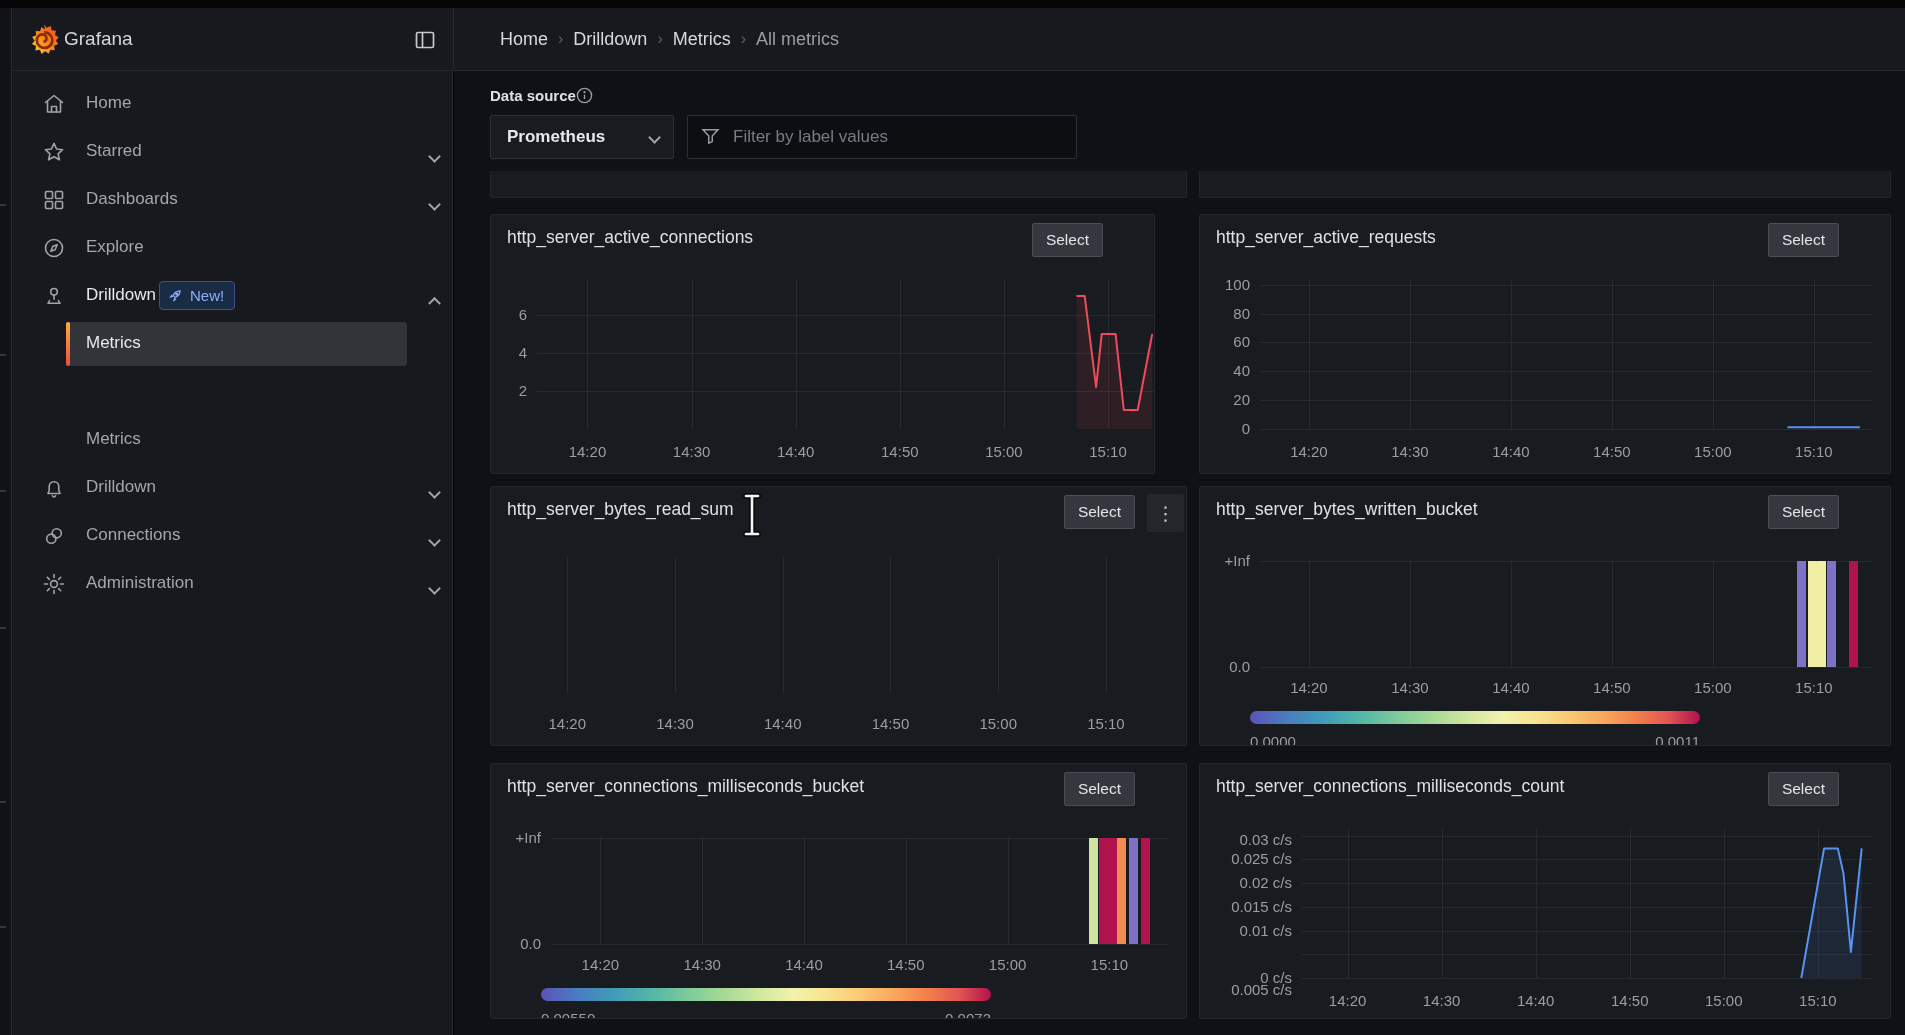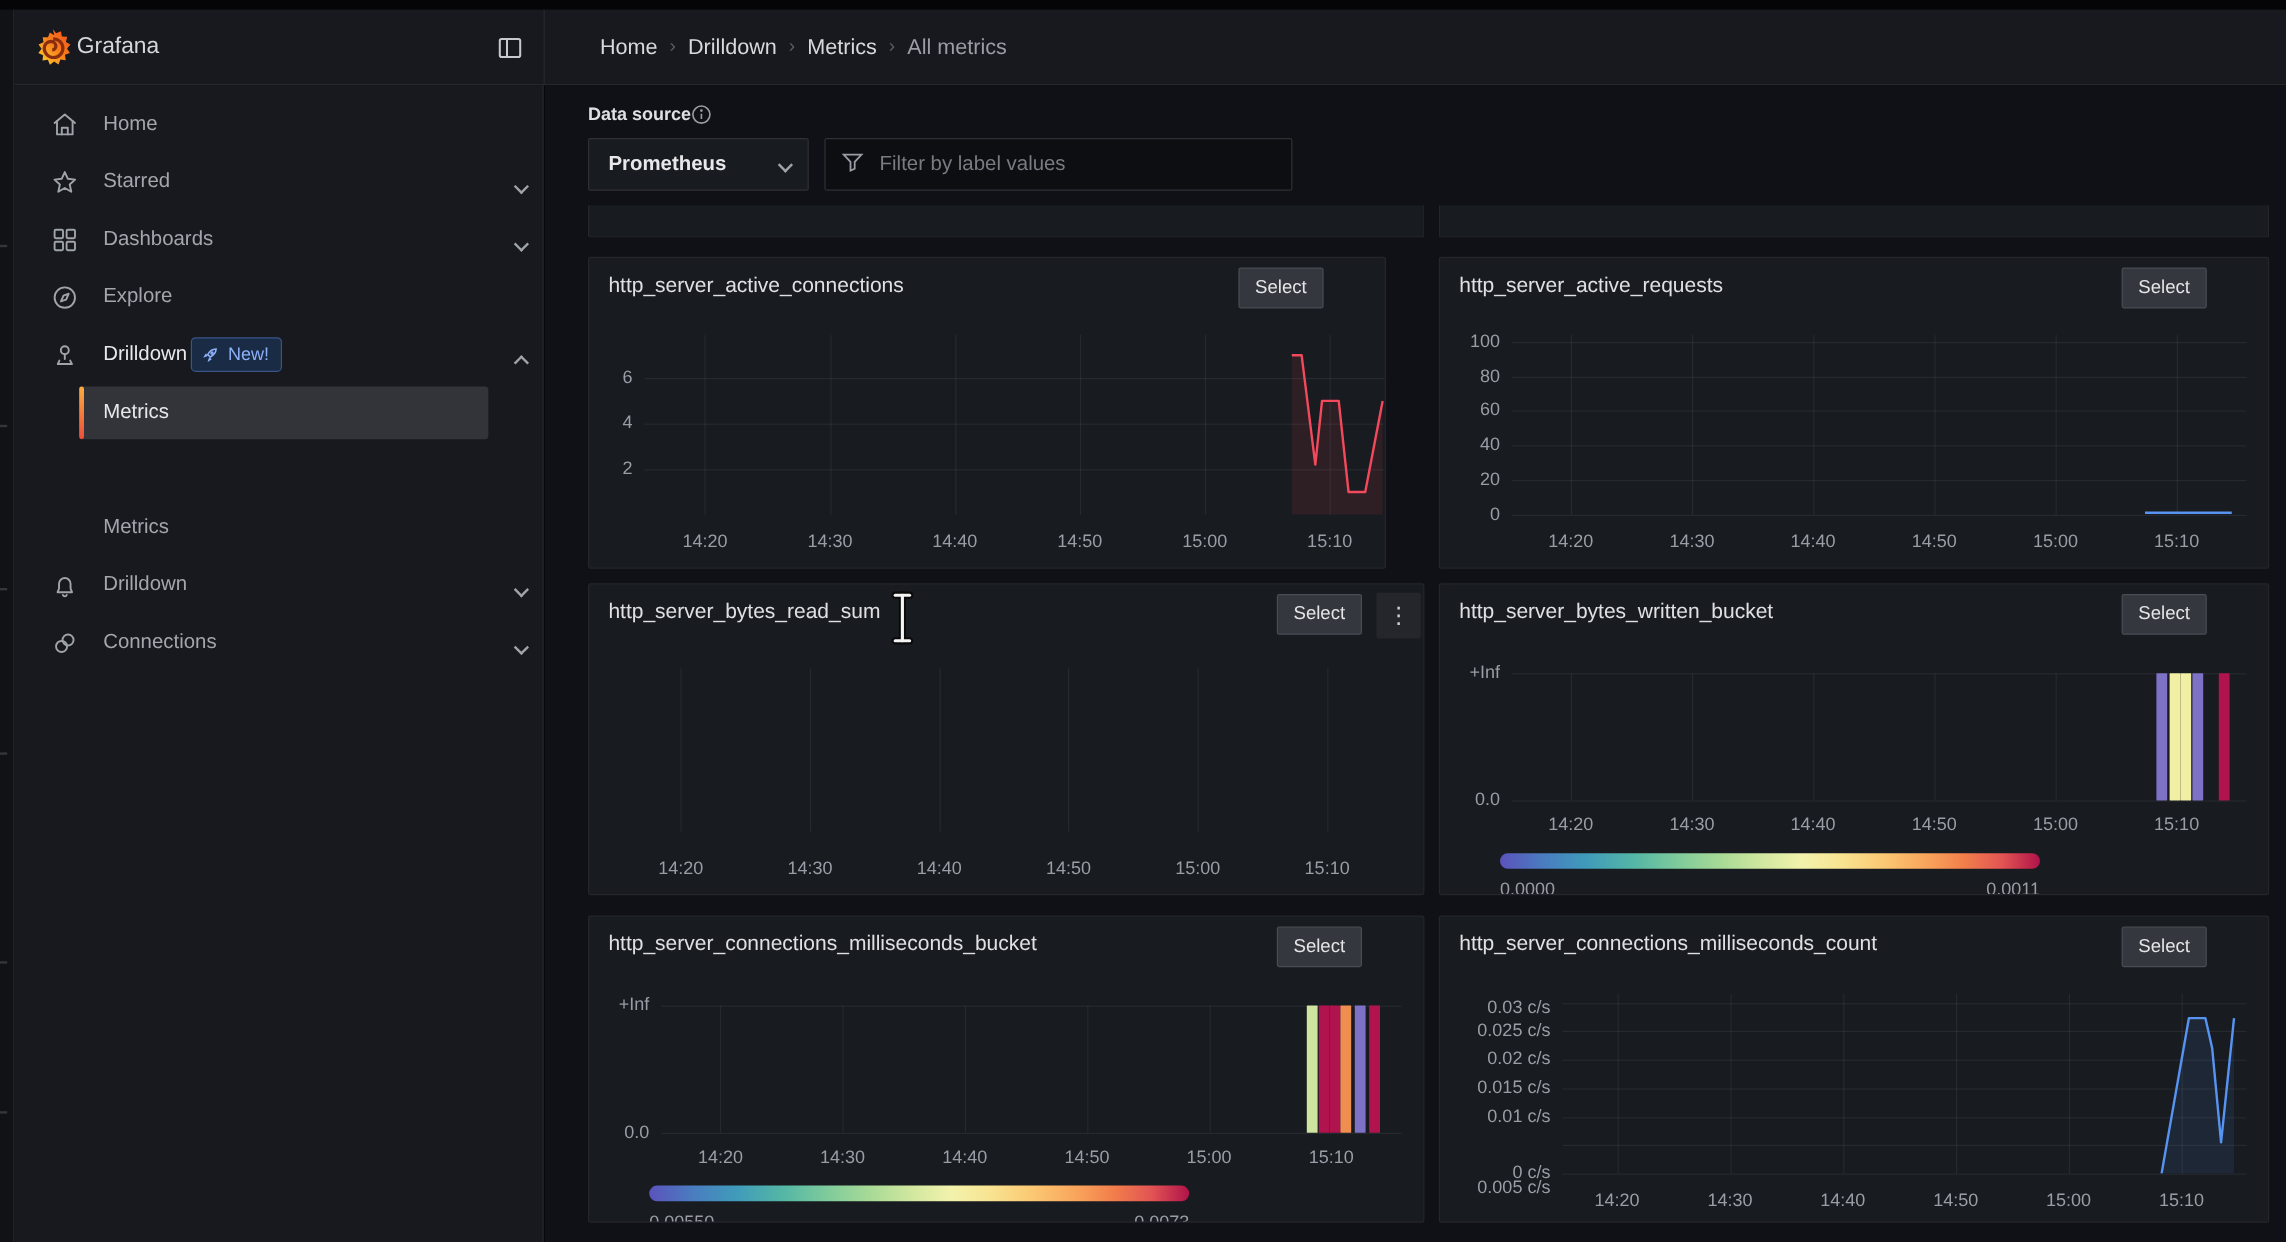--- a/index.html
+++ b/index.html
@@ -186,20 +186,28 @@
           </svg></span>
         <span class="nav-label">Drilldown</span>
         <span class="nav-chevron"><span class="chev down"></span></span>
       </div>
       <div class="nav-row" style="top: 441px;">
         <span class="nav-icon"><svg width="24" height="24" viewBox="0 0 24 24" fill="none" stroke="currentColor" stroke-width="1.6" stroke-linejoin="round" stroke-linecap="round">
             <circle cx="9.3" cy="14.7" r="4.6"></circle>
             <circle cx="14.7" cy="9.3" r="4.6"></circle>
           </svg></span>
         <span class="nav-label">Connections</span>
+        <span class="nav-chevron"><span class="chev down"></span></span>
+      </div>
+      <div class="nav-row" style="top: 489px;">
+        <span class="nav-icon"><svg width="24" height="24" viewBox="0 0 24 24" fill="none" stroke="currentColor" stroke-width="1.6" stroke-linejoin="round" stroke-linecap="round">
+            <circle cx="12" cy="12" r="3.4"></circle>
+            <path d="M12 2.5v3M12 18.5v3M2.5 12h3M18.5 12h3M5.3 5.3l2.1 2.1M16.6 16.6l2.1 2.1M18.7 5.3l-2.1 2.1M7.4 16.6l-2.1 2.1"></path>
+          </svg></span>
+        <span class="nav-label">Administration</span>
         <span class="nav-chevron"><span class="chev down"></span></span>
       </div>
     </div>
 
   <div id="content">
     <div id="ds-label">Data source</div>
     <div id="ds-info">
       <svg width="19" height="19" viewBox="0 0 24 24" fill="none" stroke="currentColor" stroke-width="1.7">
         <circle cx="12" cy="12" r="9"></circle>
           <line x1="12" y1="11" x2="12" y2="16.5"></line>

